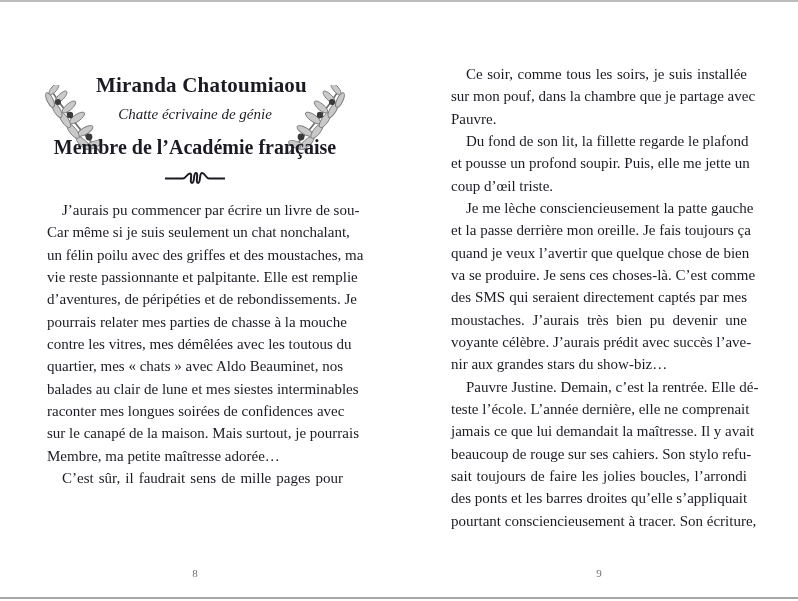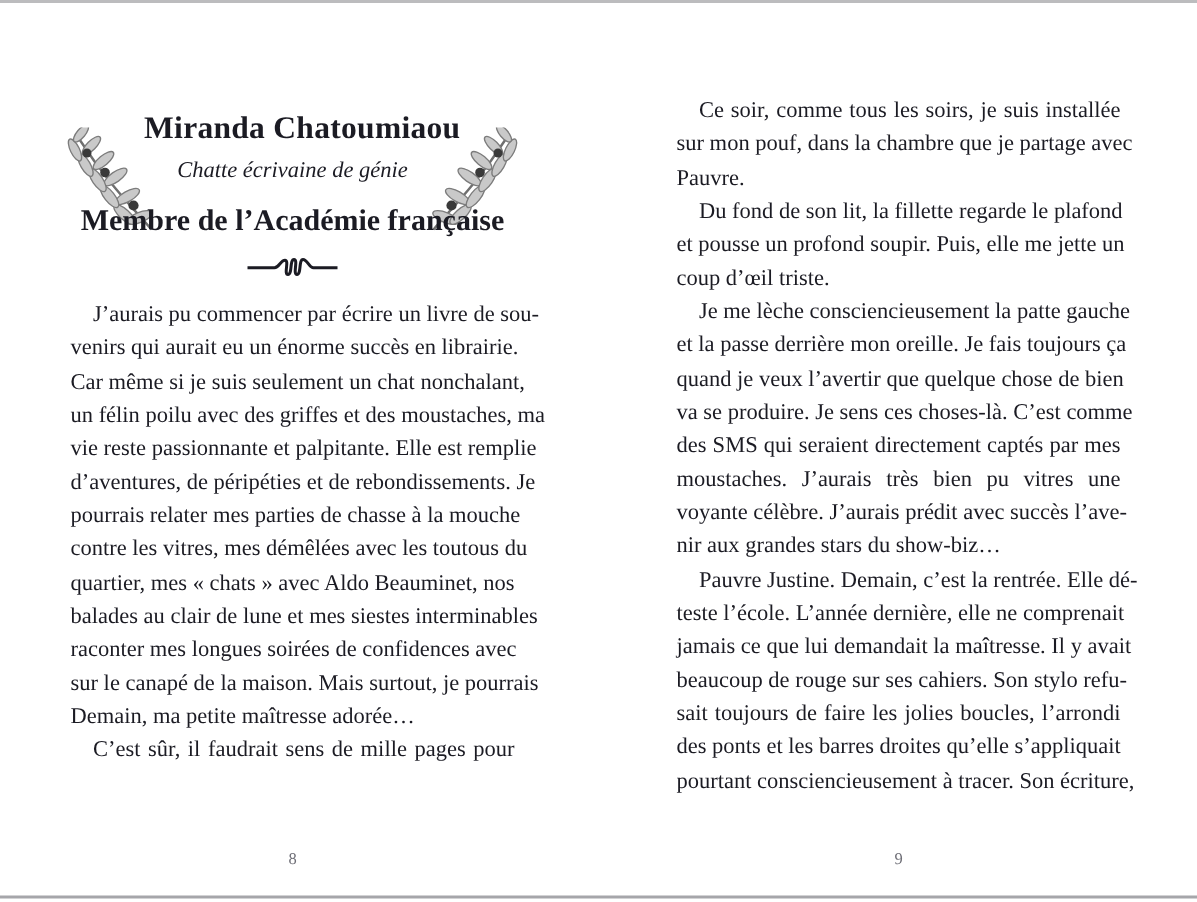--- a/index.html
+++ b/index.html
@@ -132,32 +132,31 @@
     <div class="divider">
       <svg width="60" height="14" viewBox="0 0 60 14">
         <path d="M0 7.5 H18 C21 7.5 22 2.5 25 2.5 C28 2.5 24 12 27 12 C30 12 28 2 31 2 C34 2 30 12 33 12 C36 12 34 2 37 2 C40 2 41 7.5 44 7.5 H60" fill="none" stroke="#1b1b23" stroke-width="2" stroke-linecap="round"></path>
       </svg>
     </div>
   </div>
 
   <div class="page-body">
       <div class="para">
         <div class="line para-first">J’aurais pu commencer par écrire un livre de sou-</div>
-        <div class="line">venirs qui aurait eu un énorme succès en librairie.</div>
         <div class="line">Car même si je suis seulement un chat nonchalant,</div>
         <div class="line">un félin poilu avec des griffes et des moustaches, ma</div>
         <div class="line">vie reste passionnante et palpitante. Elle est remplie</div>
         <div class="line">d’aventures, de péripéties et de rebondissements. Je</div>
         <div class="line">pourrais relater mes parties de chasse à la mouche</div>
         <div class="line">contre les vitres, mes démêlées avec les toutous du</div>
         <div class="line">quartier, mes « chats » avec Aldo Beauminet, nos</div>
         <div class="line">balades au clair de lune et mes siestes interminables</div>
         <div class="line">raconter mes longues soirées de confidences avec</div>
         <div class="line">sur le canapé de la maison. Mais surtout, je pourrais</div>
-        <div class="line para-end">Demain, ma petite maîtresse adorée…</div>
+        <div class="line para-end">Membre, ma petite maîtresse adorée…</div>
       </div>
       <div class="para">
         <div class="line para-first">C’est sûr, il faudrait sens de mille pages pour</div>
       </div>
     </div>
 
   <div class="page-number">8</div>
 </div>
 
 <div class="page right">
@@ -172,21 +171,21 @@
         <div class="line para-first">Du fond de son lit, la fillette regarde le plafond</div>
         <div class="line">et pousse un profond soupir. Puis, elle me jette un</div>
         <div class="line para-end">coup d’œil triste.</div>
       </div>
       <div class="para">
         <div class="line para-first">Je me lèche consciencieusement la patte gauche</div>
         <div class="line">et la passe derrière mon oreille. Je fais toujours ça</div>
         <div class="line">quand je veux l’avertir que quelque chose de bien</div>
         <div class="line">va se produire. Je sens ces choses-là. C’est comme</div>
         <div class="line">des SMS qui seraient directement captés par mes</div>
-        <div class="line">moustaches. J’aurais très bien pu vitres une</div>
+        <div class="line">moustaches. J’aurais très bien pu devenir une</div>
         <div class="line">voyante célèbre. J’aurais prédit avec succès l’ave-</div>
         <div class="line para-end">nir aux grandes stars du show-biz…</div>
       </div>
       <div class="para">
         <div class="line para-first">Pauvre Justine. Demain, c’est la rentrée. Elle dé-</div>
         <div class="line">teste l’école. L’année dernière, elle ne comprenait</div>
         <div class="line">jamais ce que lui demandait la maîtresse. Il y avait</div>
         <div class="line">beaucoup de rouge sur ses cahiers. Son stylo refu-</div>
         <div class="line">sait toujours de faire les jolies boucles, l’arrondi</div>
         <div class="line">des ponts et les barres droites qu’elle s’appliquait</div>

